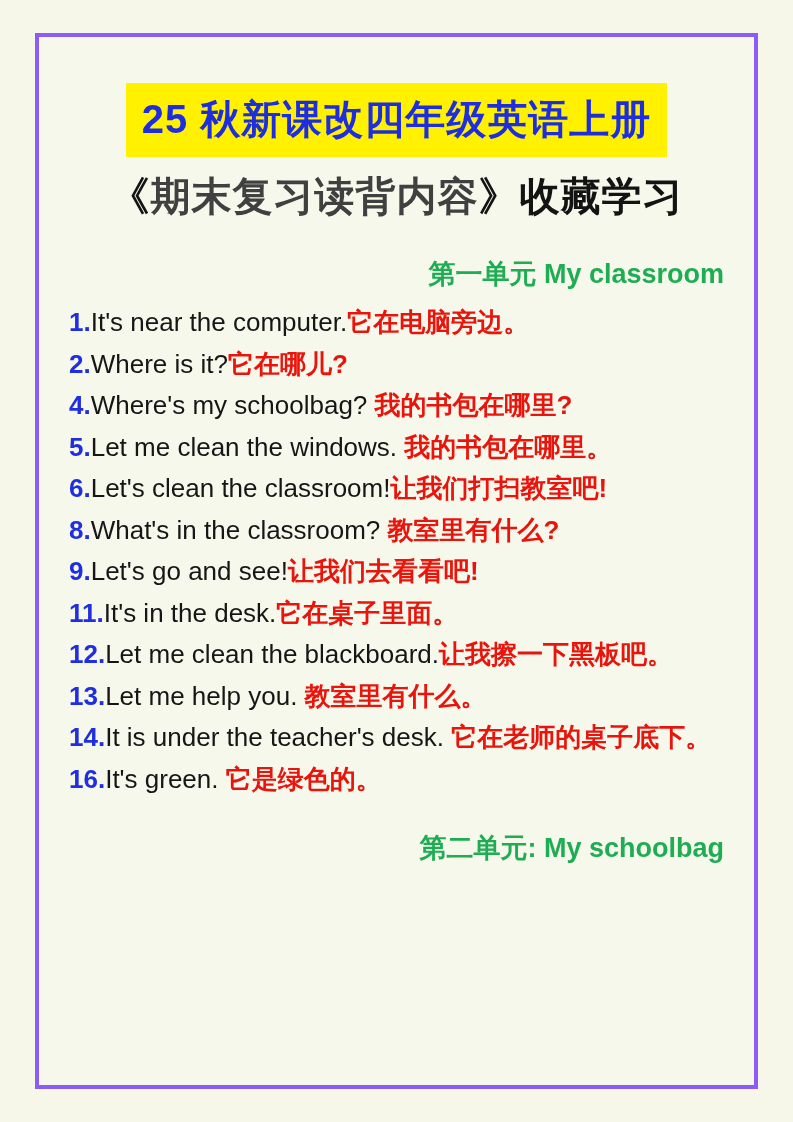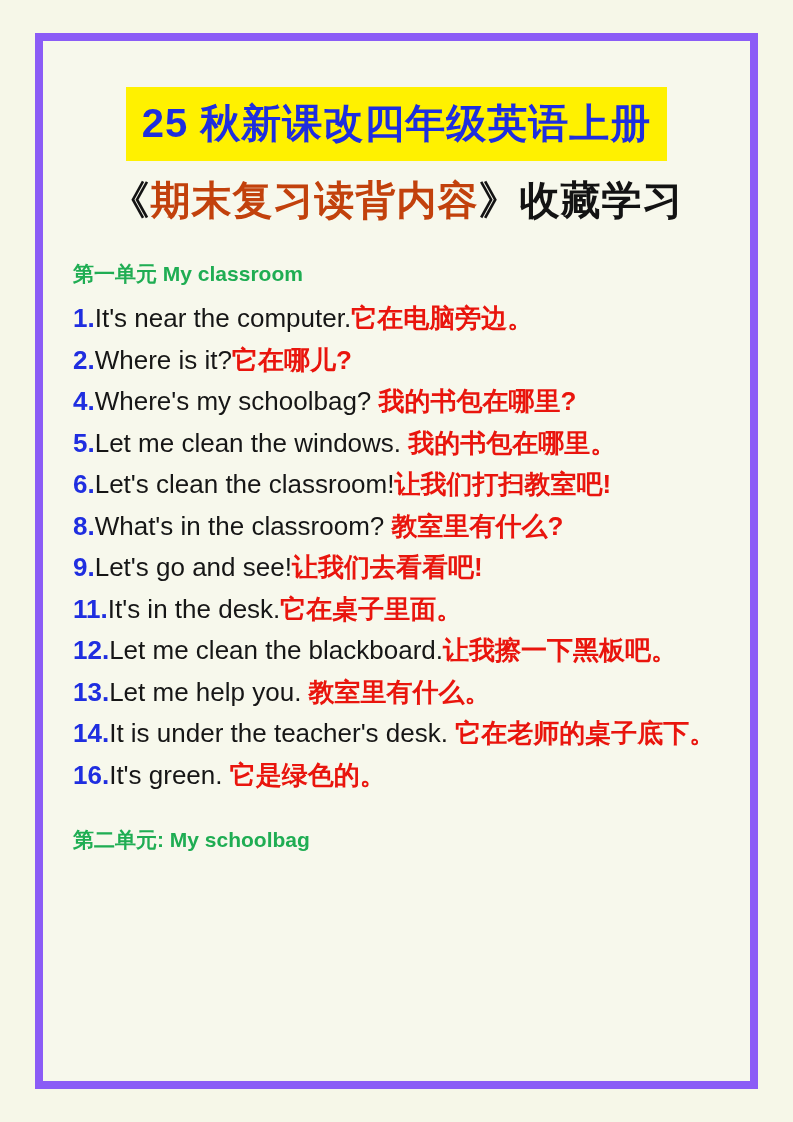--- a/index.html
+++ b/index.html
@@ -13,21 +13,21 @@
     position: relative;
     font-family: "Liberation Sans", sans-serif;
     overflow: hidden;
   }
   .frame {
     position: absolute;
     left: 35px;
     top: 33px;
     width: 723px;
     height: 1056px;
-    border: 8px solid #8b5cf6;
+    border: 4px solid #8b5cf6;
     box-sizing: border-box;
     background: #f7f8ec;
   }
   .content {
     padding: 0 30px;
   }
   .title-wrap {
     text-align: center;
     margin-top: 46px;
   }
@@ -43,26 +43,26 @@
   .subtitle {
     text-align: center;
     font-size: 40px;
     font-weight: bold;
     color: #131313;
     margin-top: 12px;
     letter-spacing: 1px;
     white-space: nowrap;
   }
   .subtitle .red {
-    color: #c2410c;
+    color: #404040;
   }
   .section-header {
-    text-align: left;
+    text-align: right;
     color: #1fad53;
-    font-size: 21px;
+    font-size: 27px;
     font-weight: bold;
     margin-top: 32px;
     margin-bottom: 10px;
   }
   .section-header-bottom {
     margin-top: 30px;
   }
   .items {
     margin-top: 4px;
   }

